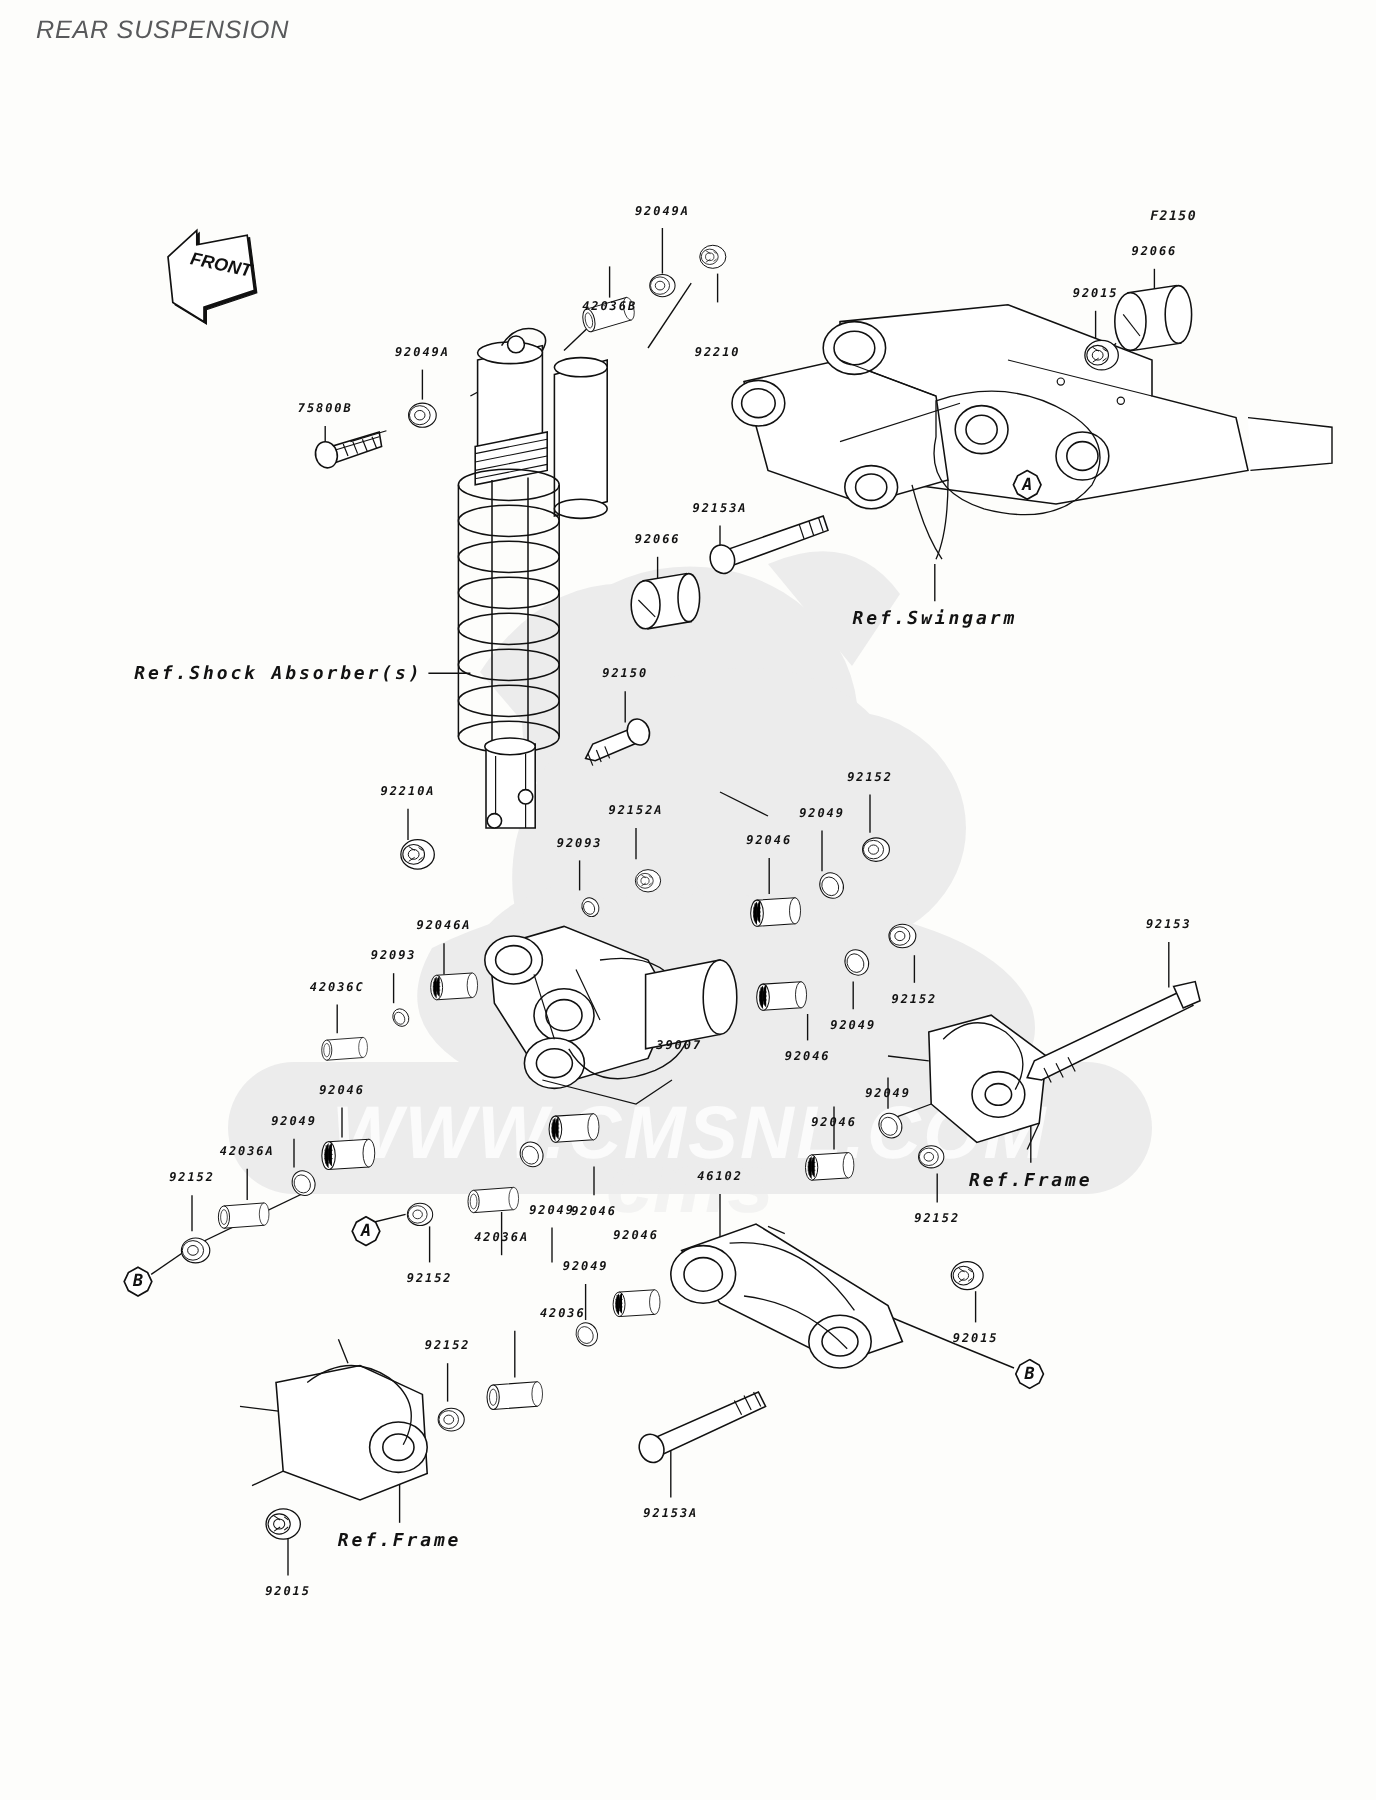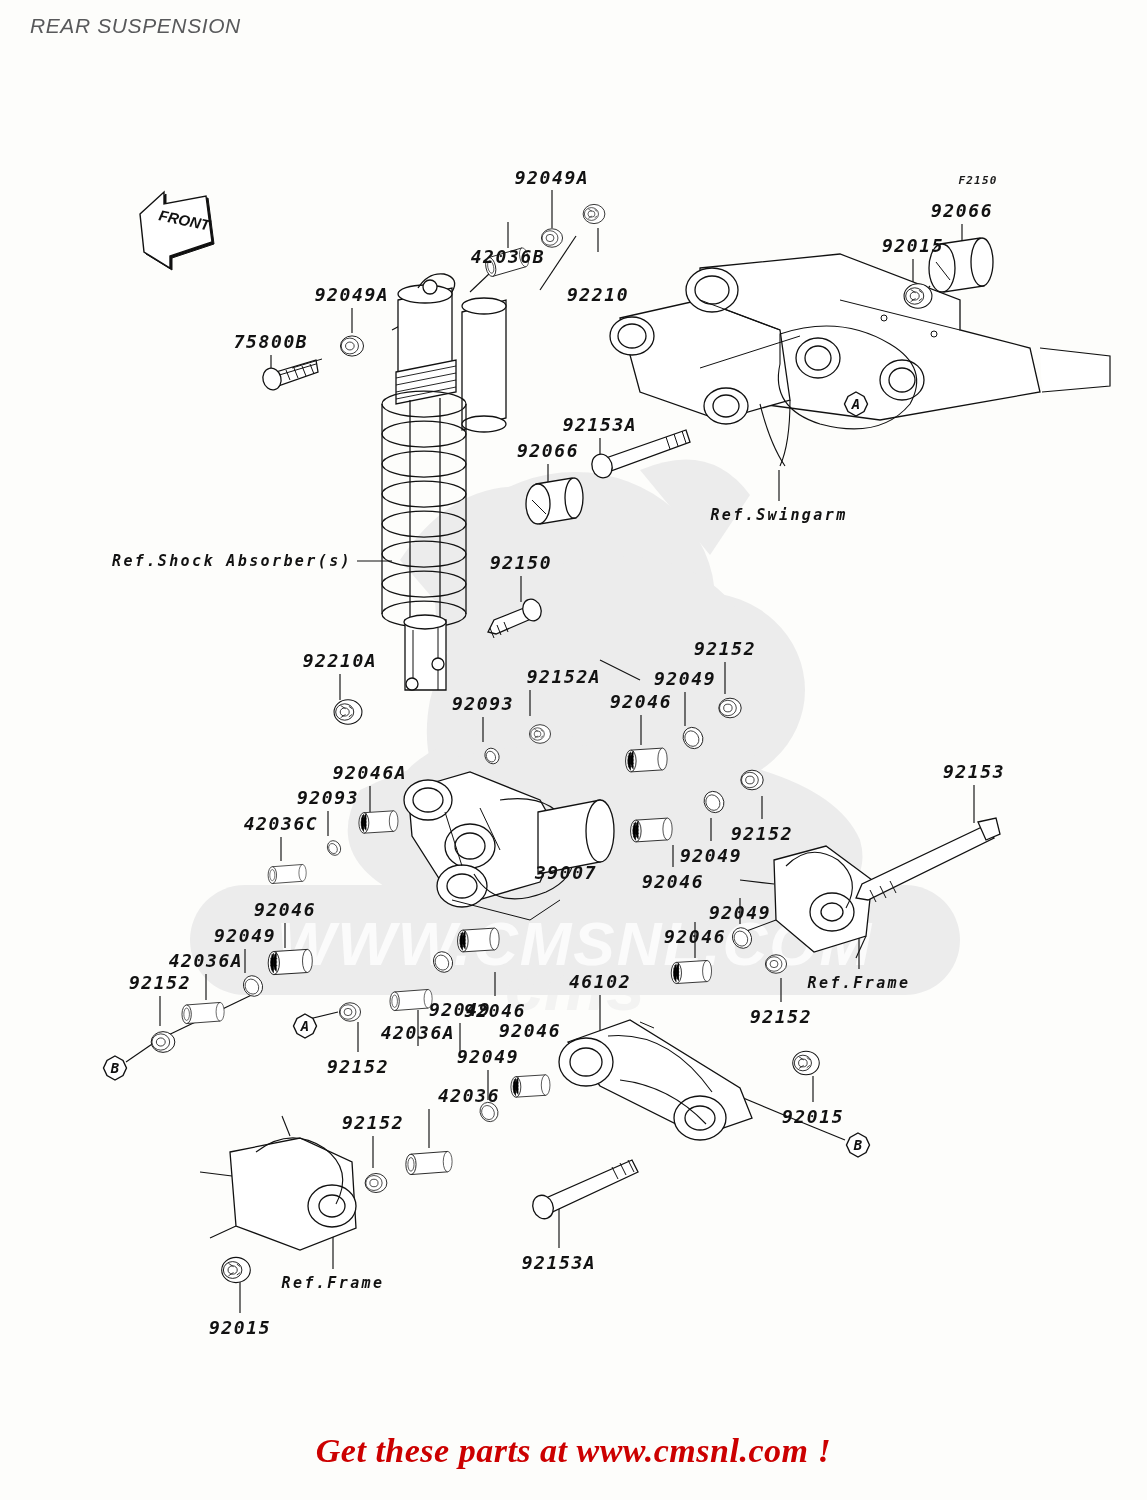--- a/index.html
+++ b/index.html
@@ -25,21 +25,21 @@
   }
 
   
   #art{position:absolute;left:0;top:0;width:1147px;height:1500px;}
   #art svg{display:block;}
 
   
   .lbl{
     position:absolute;
     font-family:"DejaVu Sans Mono", monospace;
-    font-size:18px;font-weight:700;color:#121212;
+    font-size:10px;font-weight:700;color:#121212;
     letter-spacing:1.6px;white-space:nowrap;
     transform:translate(-50%,-50%);
   }
   .lbl.ref{
     font-size:15px;letter-spacing:2.4px;font-weight:700;
   }
   .lbl.code{
     font-size:11px;letter-spacing:1.2px;font-weight:700;color:#1a1a1a;
   }
 
@@ -520,21 +520,21 @@
       <div class="lbl" style="left: 962px; top: 210px;">92066</div>
       <div class="lbl" style="left: 913px; top: 245px;">92015</div>
       <div class="lbl" style="left: 352px; top: 294px;">92049A</div>
       <div class="lbl" style="left: 271px; top: 341px;">75800B</div>
       <div class="lbl" style="left: 600px; top: 424px;">92153A</div>
       <div class="lbl" style="left: 548px; top: 450px;">92066</div>
       <div class="lbl" style="left: 521px; top: 562px;">92150</div>
       <div class="lbl" style="left: 725px; top: 648px;">92152</div>
       <div class="lbl" style="left: 685px; top: 678px;">92049</div>
       <div class="lbl" style="left: 340px; top: 660px;">92210A</div>
-      <div class="lbl" style="left: 530px; top: 676px; margin-left: 34px;">92152A</div>
+      <div class="lbl" style="left: 530px; top: 676px;">92152A</div>
       <div class="lbl" style="left: 641px; top: 701px;">92046</div>
       <div class="lbl" style="left: 483px; top: 703px;">92093</div>
       <div class="lbl" style="left: 974px; top: 771px;">92153</div>
       <div class="lbl" style="left: 370px; top: 772px;">92046A</div>
       <div class="lbl" style="left: 328px; top: 797px;">92093</div>
       <div class="lbl" style="left: 762px; top: 833px;">92152</div>
       <div class="lbl" style="left: 281px; top: 823px;">42036C</div>
       <div class="lbl" style="left: 711px; top: 855px;">92049</div>
       <div class="lbl" style="left: 566px; top: 872px;">39007</div>
       <div class="lbl" style="left: 673px; top: 881px;">92046</div>
@@ -570,14 +570,13 @@
           <polygon points="13,1 21,5.5 24.5,13 21,20.5 13,25 5,20.5 1.5,13 5,5.5" fill="#fff" stroke="#111" stroke-width="1.4"></polygon>
         </svg><span>A</span></div>
       <div class="mark" style="left: 115px; top: 1068px;"><svg width="26" height="26" viewBox="0 0 26 26">
           <polygon points="13,1 21,5.5 24.5,13 21,20.5 13,25 5,20.5 1.5,13 5,5.5" fill="#fff" stroke="#111" stroke-width="1.4"></polygon>
         </svg><span>B</span></div>
       <div class="mark" style="left: 858px; top: 1145px;"><svg width="26" height="26" viewBox="0 0 26 26">
           <polygon points="13,1 21,5.5 24.5,13 21,20.5 13,25 5,20.5 1.5,13 5,5.5" fill="#fff" stroke="#111" stroke-width="1.4"></polygon>
         </svg><span>B</span></div>
     </div>
 
-  <div class="footer">Get these parts at www.cmsnl.com !</div>
 </div>
 
 </body></html>

